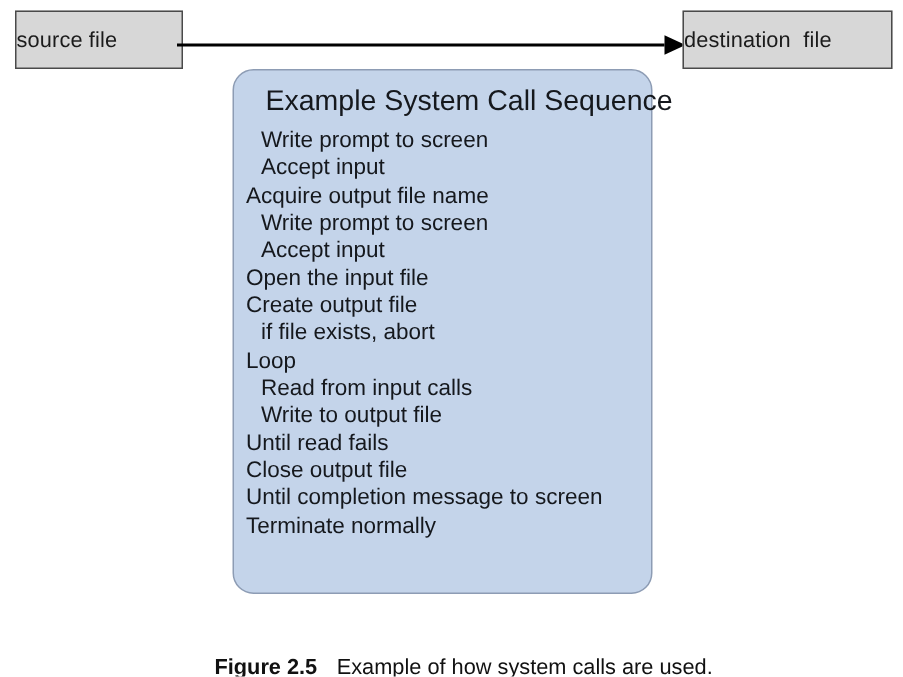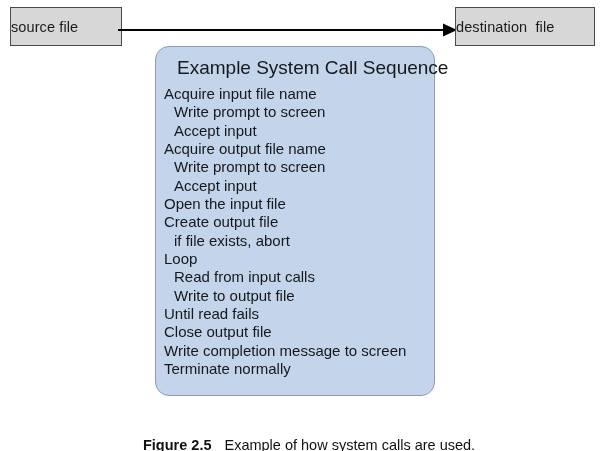--- a/index.html
+++ b/index.html
@@ -125,35 +125,34 @@
     <polygon points="325,4.5 339,11 325,17.5" fill="#000000"></polygon>
   </svg>
 
   <div id="destination-box" class="endpoint-box">
     <span>destination  file</span>
   </div>
 
   <div id="sequence-panel">
     <div id="sequence-title">Example System Call Sequence</div>
     <div id="sequence-steps">
-        <div class="step-line">Acquire input file name</div>
         <div class="step-line indent-1">Write prompt to screen</div>
         <div class="step-line indent-1">Accept input</div>
         <div class="step-line">Acquire output file name</div>
         <div class="step-line indent-1">Write prompt to screen</div>
         <div class="step-line indent-1">Accept input</div>
         <div class="step-line">Open the input file</div>
         <div class="step-line">Create output file</div>
         <div class="step-line indent-1">if file exists, abort</div>
         <div class="step-line">Loop</div>
         <div class="step-line indent-1">Read from input calls</div>
         <div class="step-line indent-1">Write to output file</div>
         <div class="step-line">Until read fails</div>
         <div class="step-line">Close output file</div>
-        <div class="step-line">Write completion message to screen</div>
+        <div class="step-line">Until completion message to screen</div>
         <div class="step-line">Terminate normally</div>
       </div>
   </div>
 
   <div id="figure-caption">
     <span id="caption-label">Figure 2.5</span><span id="caption-gap"></span><span>Example of how system calls are used.</span>
   </div>
 
 </div>
 

